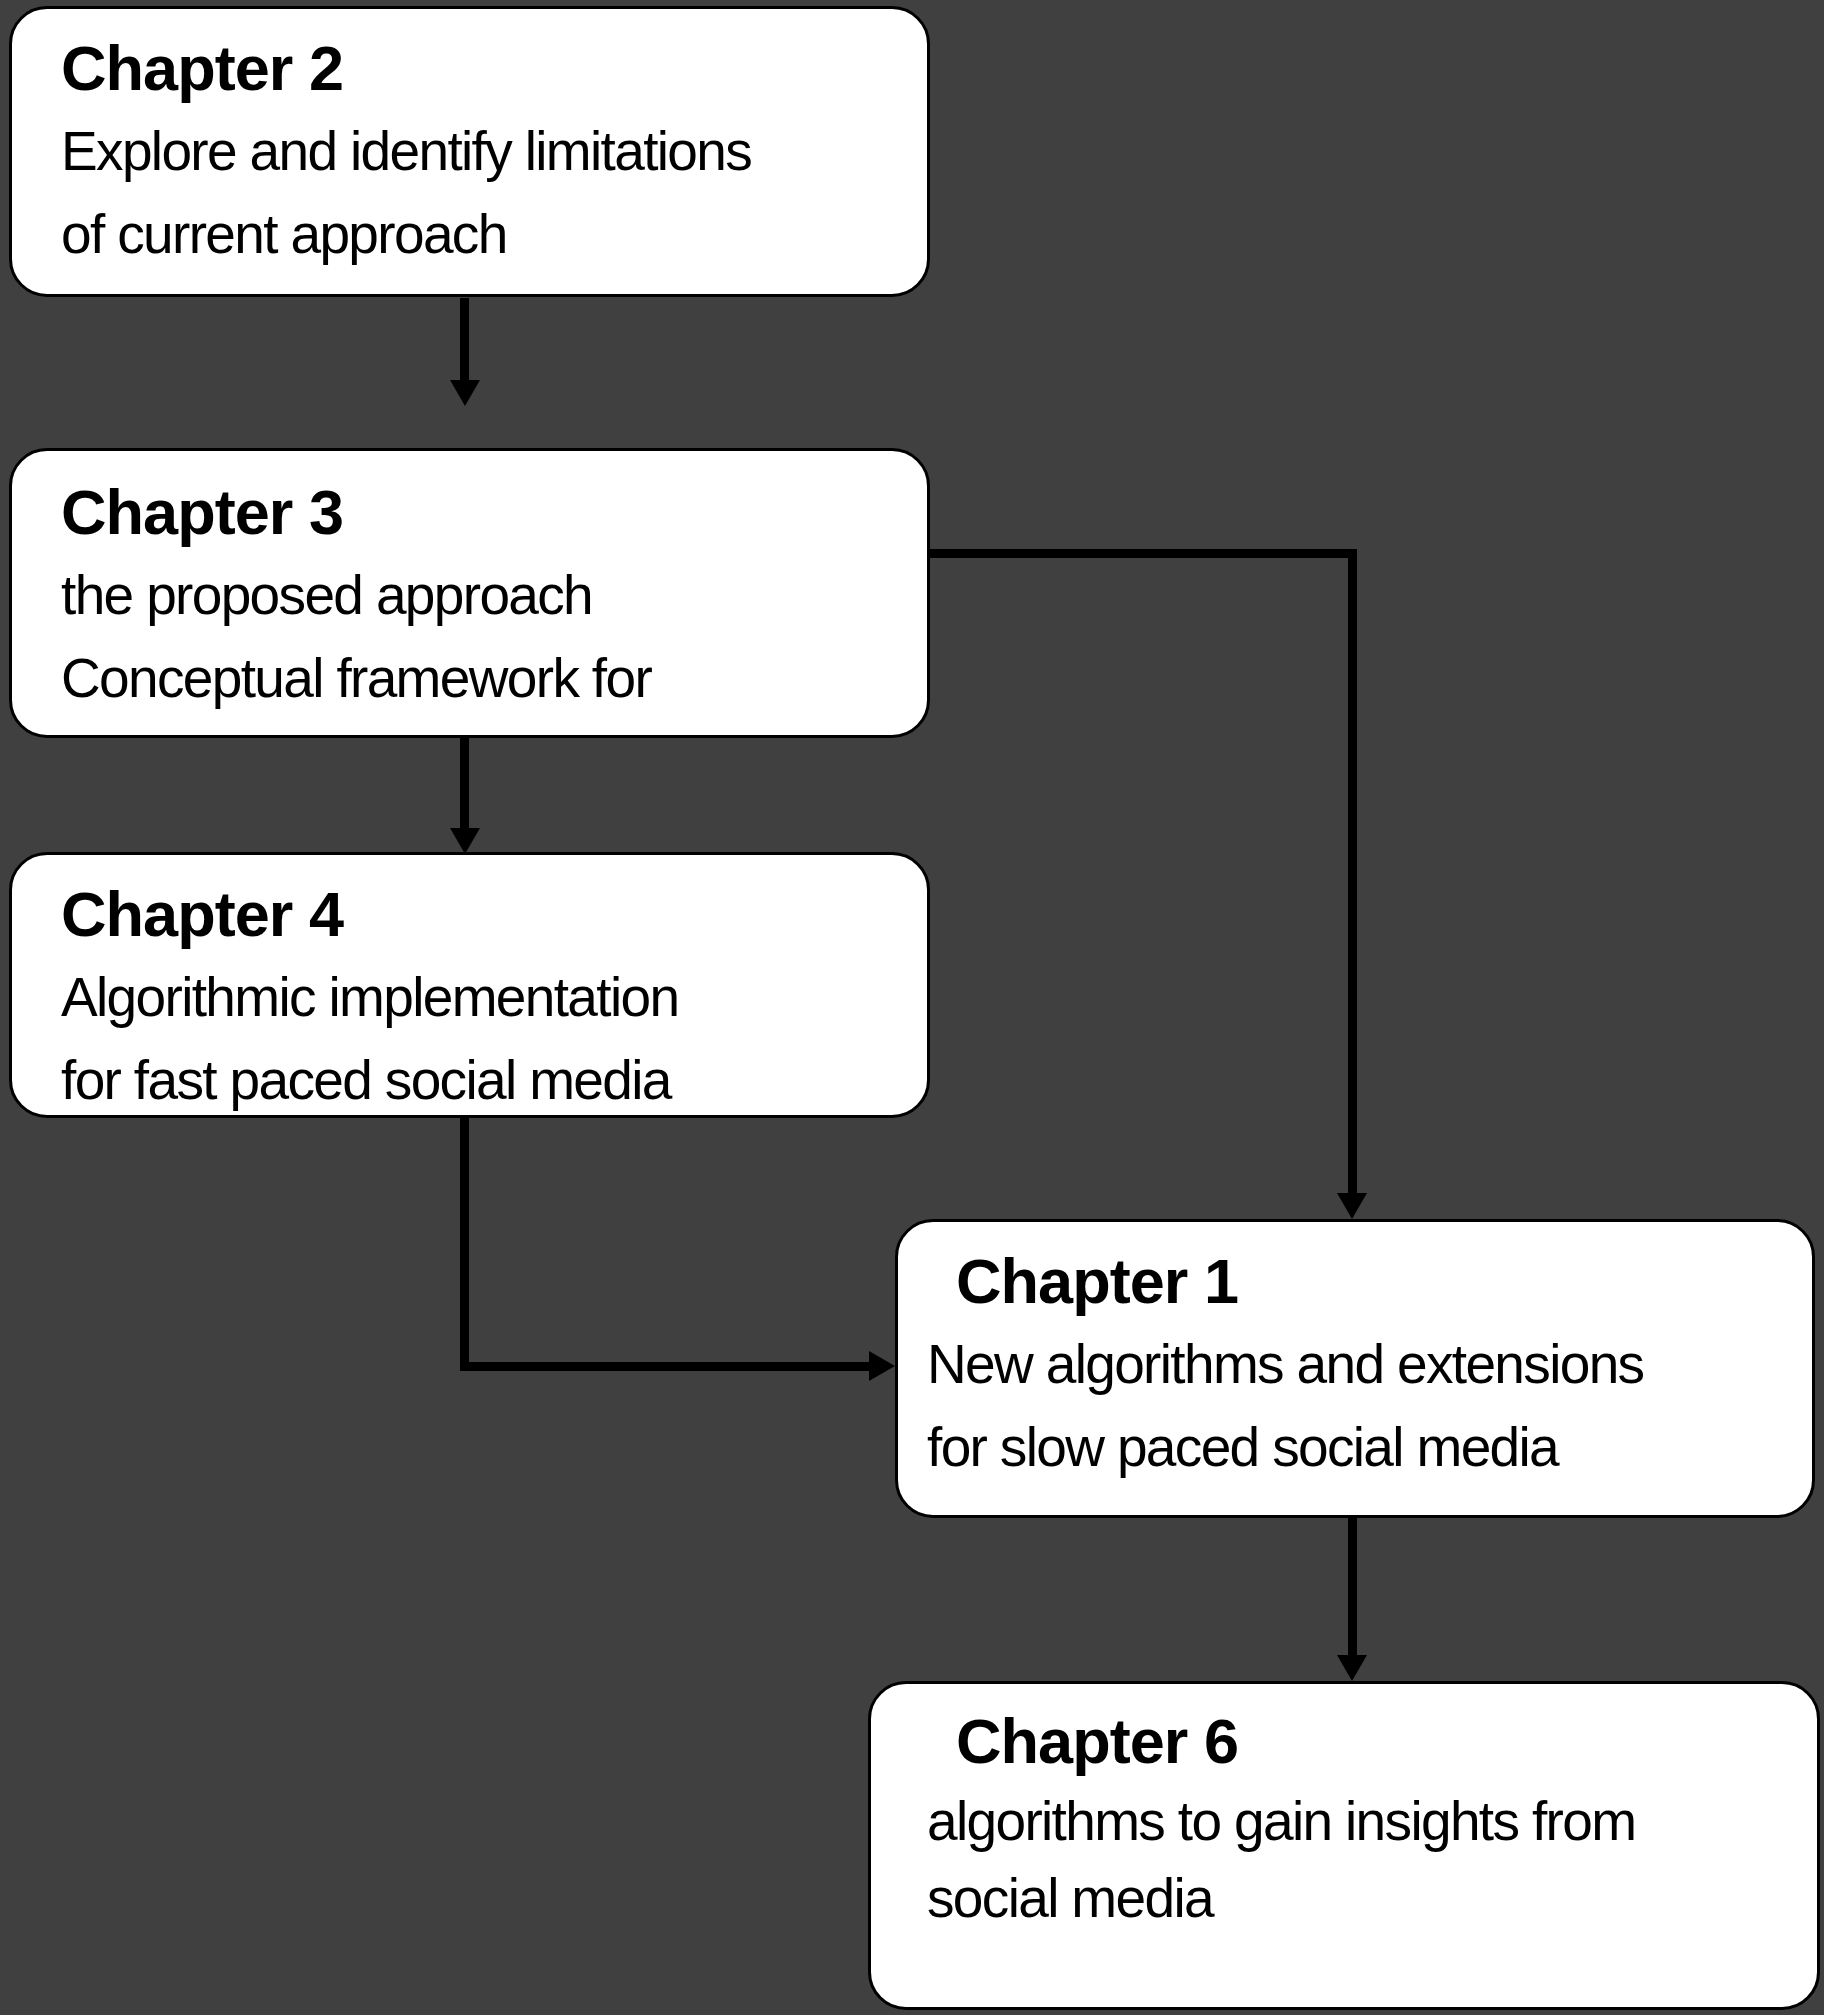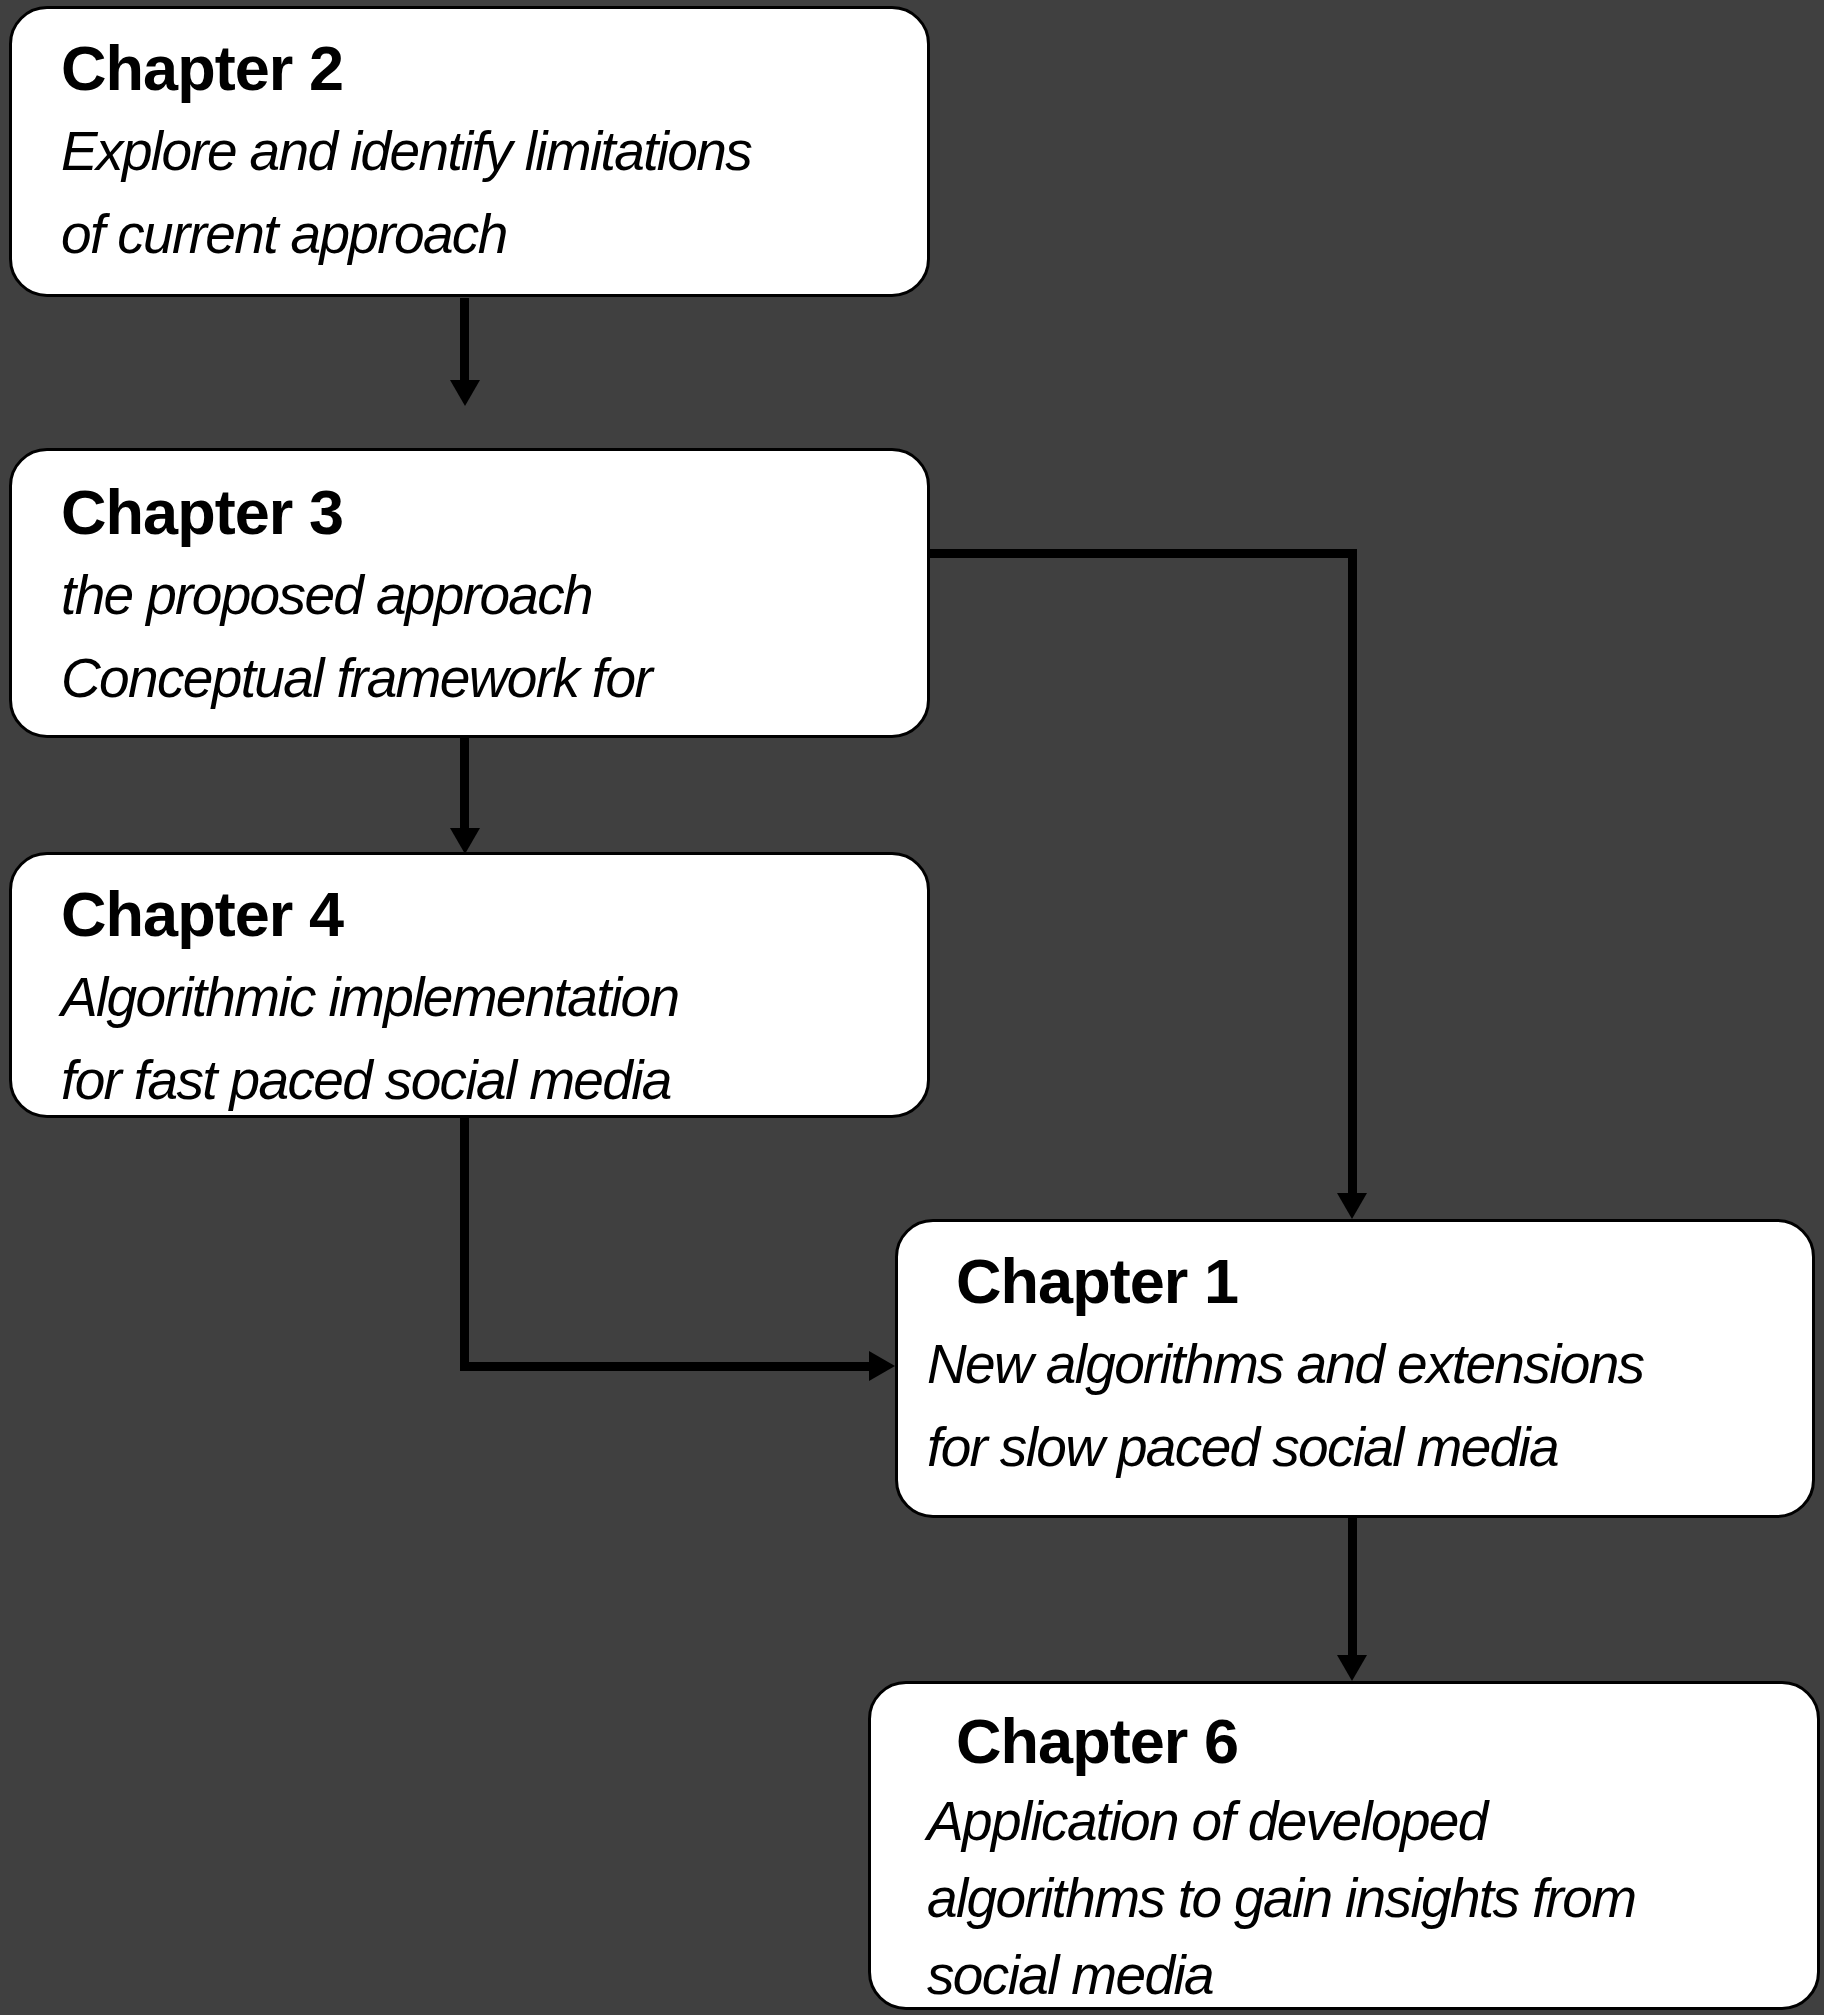--- a/index.html
+++ b/index.html
@@ -27,21 +27,20 @@
     font-size: 63px;
     line-height: 83px;
     letter-spacing: -0.015em;
     white-space: nowrap;
   }
   .node-line {
     font-size: 55px;
     line-height: 83px;
     letter-spacing: -0.03em;
     white-space: nowrap;
-    font-style: italic;
   }
 
   #node-ch2 { left: 9px;   top: 6.3px;   width: 921px; height: 291px; padding: 18px 13.4px 0 49px; }
   #node-ch3 { left: 9px;   top: 406px;  width: 921px; height: 290px; padding: 20px 13.4px 0 49px; margin-top: 42px; }
   #node-ch4 { left: 9px;   top: 852px; width: 921px; height: 266px; padding: 18px 13.4px 0 49px; }
   #node-ch5 { left: 895px; top: 1219px; width: 920px; height: 299px; padding: 18px 13.4px 0 29px; }
   #node-ch6 { left: 868px; top: 1681px; width: 952px; height: 329px; padding: 15.7px 13.4px 0 56px; }
 
   #node-ch5 .node-title { padding-left: 29px; }
   #node-ch6 .node-title { padding-left: 29px; }
@@ -117,19 +116,18 @@
   </div>
 
   <div class="node" id="node-ch5">
     <div class="node-title">Chapter 1</div>
     <div class="node-line">New algorithms and extensions</div>
     <div class="node-line">for slow paced social media</div>
   </div>
 
   <div class="node" id="node-ch6">
     <div class="node-title">Chapter 6</div>
-    <div class="node-line">Application of developed</div>
     <div class="node-line">algorithms to gain insights from</div>
     <div class="node-line">social media</div>
   </div>
 
 </div>
 
 
 </body></html>

